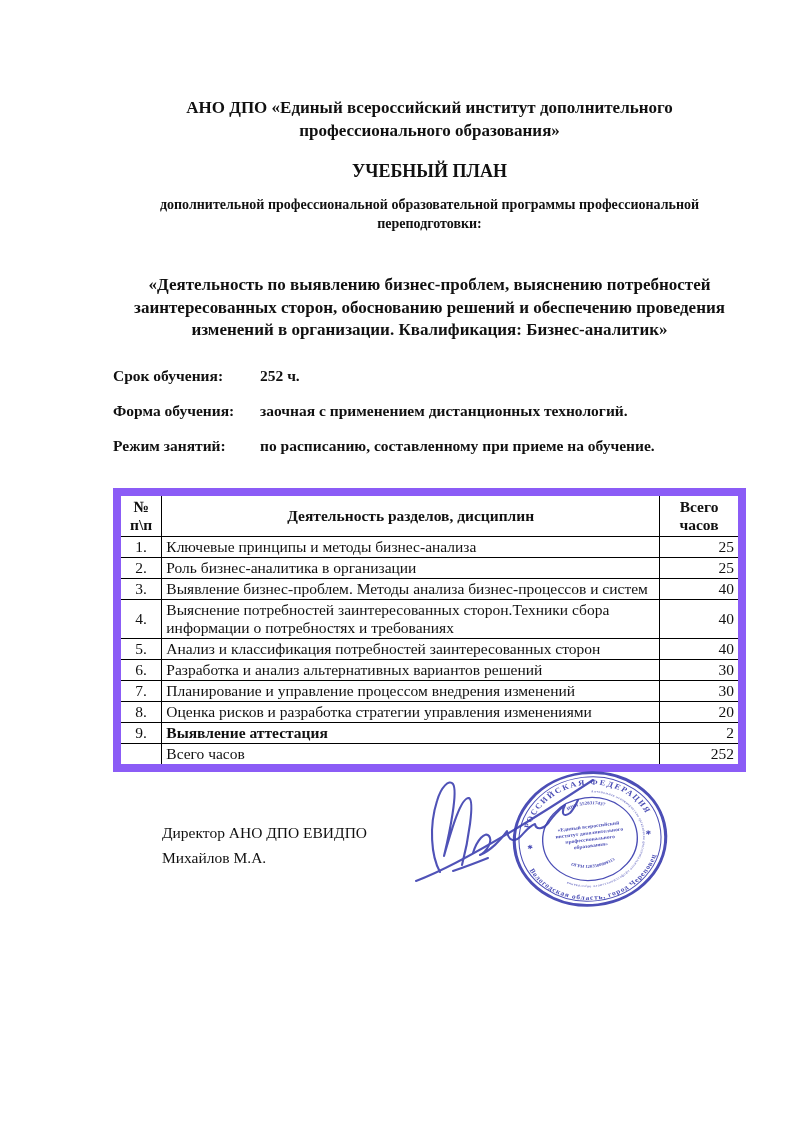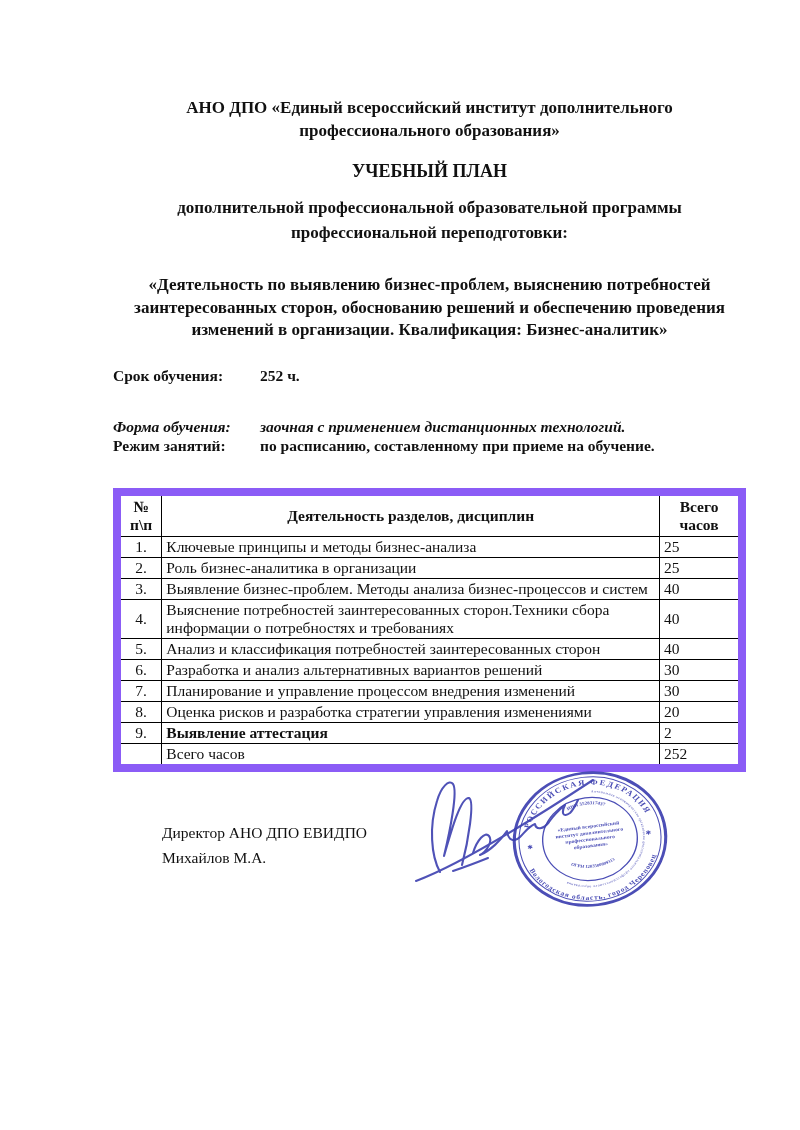--- a/index.html
+++ b/index.html
@@ -14,27 +14,27 @@
     font-family: "Liberation Serif", "DejaVu Serif", serif;
     color: #111111;
     overflow: hidden;
   }
   .block { position: absolute; left: 113px; width: 633px; }
   .center { text-align: center; }
   .b { font-weight: bold; }
 
   .org-name   { top: 96px;  font-size: 17px; line-height: 23px; }
   .doc-title  { top: 161px; font-size: 18px; }
-  .subtitle   { top: 195px; font-size: 17px; line-height: 25px; }
+  .subtitle   { top: 195px; font-size: 14px; line-height: 19px; }
   .program    { top: 274px; font-size: 17px; line-height: 22.5px; }
 
   .detail-row { position: absolute; left: 113px; width: 660px; display: flex; font-size: 15.5px; font-weight: bold; }
   .detail-row .lbl { flex: 0 0 147px; }
   .detail-1 { top: 367px; }
-  .detail-2 { top: 418px; font-style: italic; }
+  .detail-2 { top: 402px; }
   .detail-3 { top: 437px; }
 
   table.plan {
     position: absolute; left: 113px; top: 488px;
     width: 633px;
     border-collapse: collapse;
     border: 8px solid #8b5cf6;
     font-size: 15.5px;
   }
   table.plan th, table.plan td {
@@ -42,21 +42,21 @@
     padding: 1px 4px;
     line-height: 18px;
     vertical-align: middle;
   }
   table.plan th { font-weight: bold; text-align: center; padding: 2px 4px; }
   col.c1 { width: 45px; }
   col.c2 { width: 505px; }
   col.c3 { width: 83px; }
   td.c-num   { text-align: center; }
   td.c-name  { text-align: left; }
-  td.c-hours { text-align: left; font-family: Liberation Serif, serif; }
+  td.c-hours { text-align: right; font-family: Liberation Serif, serif; }
   tr.single { height: 20px; }
 
   .sign-block {
     position: absolute; left: 162px; top: 820px;
     font-size: 15.5px; line-height: 25px;
   }
 
   .stamp-wrap {
     position: absolute; left: 511px; top: 770px;
     width: 158px; height: 138px;

